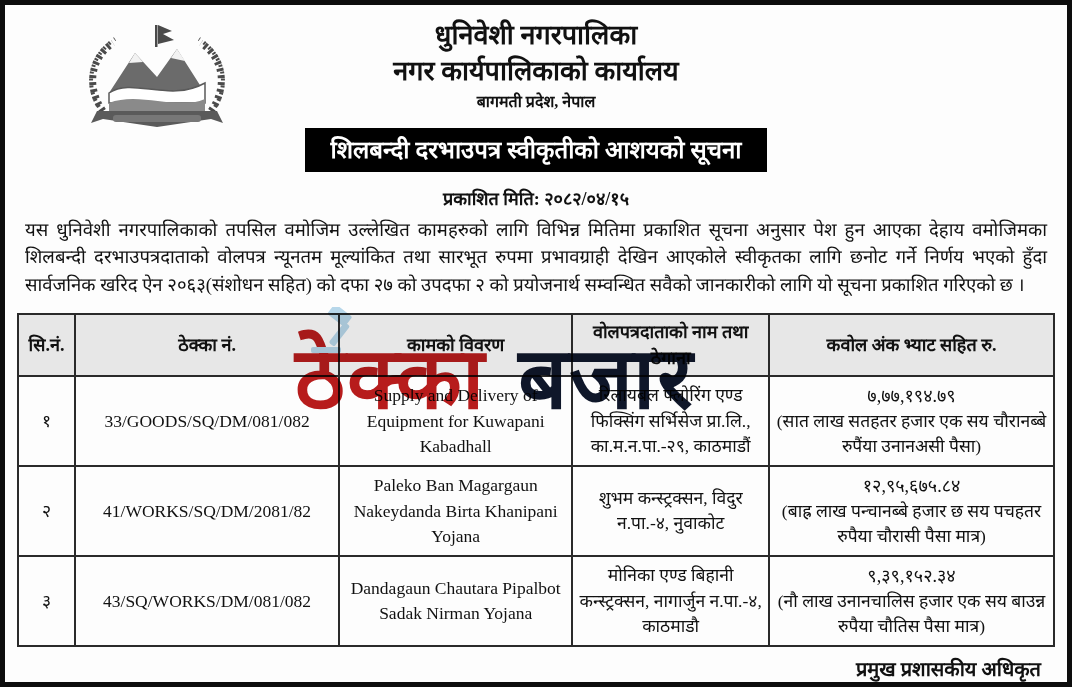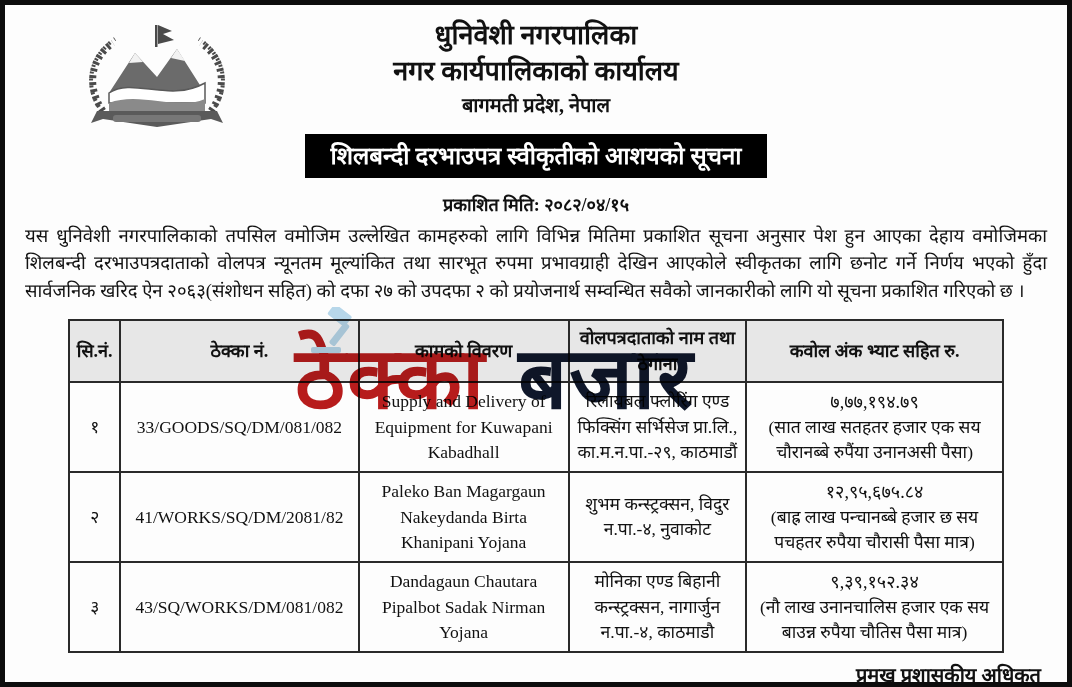--- a/index.html
+++ b/index.html
@@ -13,40 +13,40 @@
     font-family:"Liberation Serif","DejaVu Serif",serif;
     color:#111;
     overflow:hidden;
   }
   
   .letterhead{position:relative;text-align:center;padding-top:12px;}
   .emblem{position:absolute;left:68px;top:14px;width:168px;height:128px;}
   .lh-line1{font-size:27px;font-weight:bold;line-height:1.35;}
   .lh-line2{font-size:27px;font-weight:bold;line-height:1.35;}
   .lh-line3{font-size:22px;font-weight:bold;line-height:1.5;}
-  .lh-line4{font-size:20px;font-weight:bold;line-height:1.5;}
+  .lh-line4{font-size:16px;font-weight:bold;line-height:1.5;}
   .banner{
     margin:8px auto 0 auto;
     display:inline-block;
     background:#000;color:#fff;
     font-size:24px;font-weight:bold;
     padding:4px 26px 7px 26px;
   }
   .banner-wrap{text-align:center;margin-top:6px;}
   .pubdate{text-align:center;font-size:18px;font-weight:bold;margin-top:14px;}
   
   .body-text{
     margin:7px 20px 0 20px;
     font-size:18.5px;
     line-height:1.48;
     text-align:justify;
   }
   
   table.notice{
-    width:936px;
+    width:1038px;
     margin:14px auto 0 auto;
     border-collapse:collapse;
     table-layout:fixed;
   }
   table.notice th, table.notice td{
     border:2px solid #2a2a2a;
     text-align:center;
     vertical-align:middle;
     padding:4px 6px;
     font-size:17.5px;

